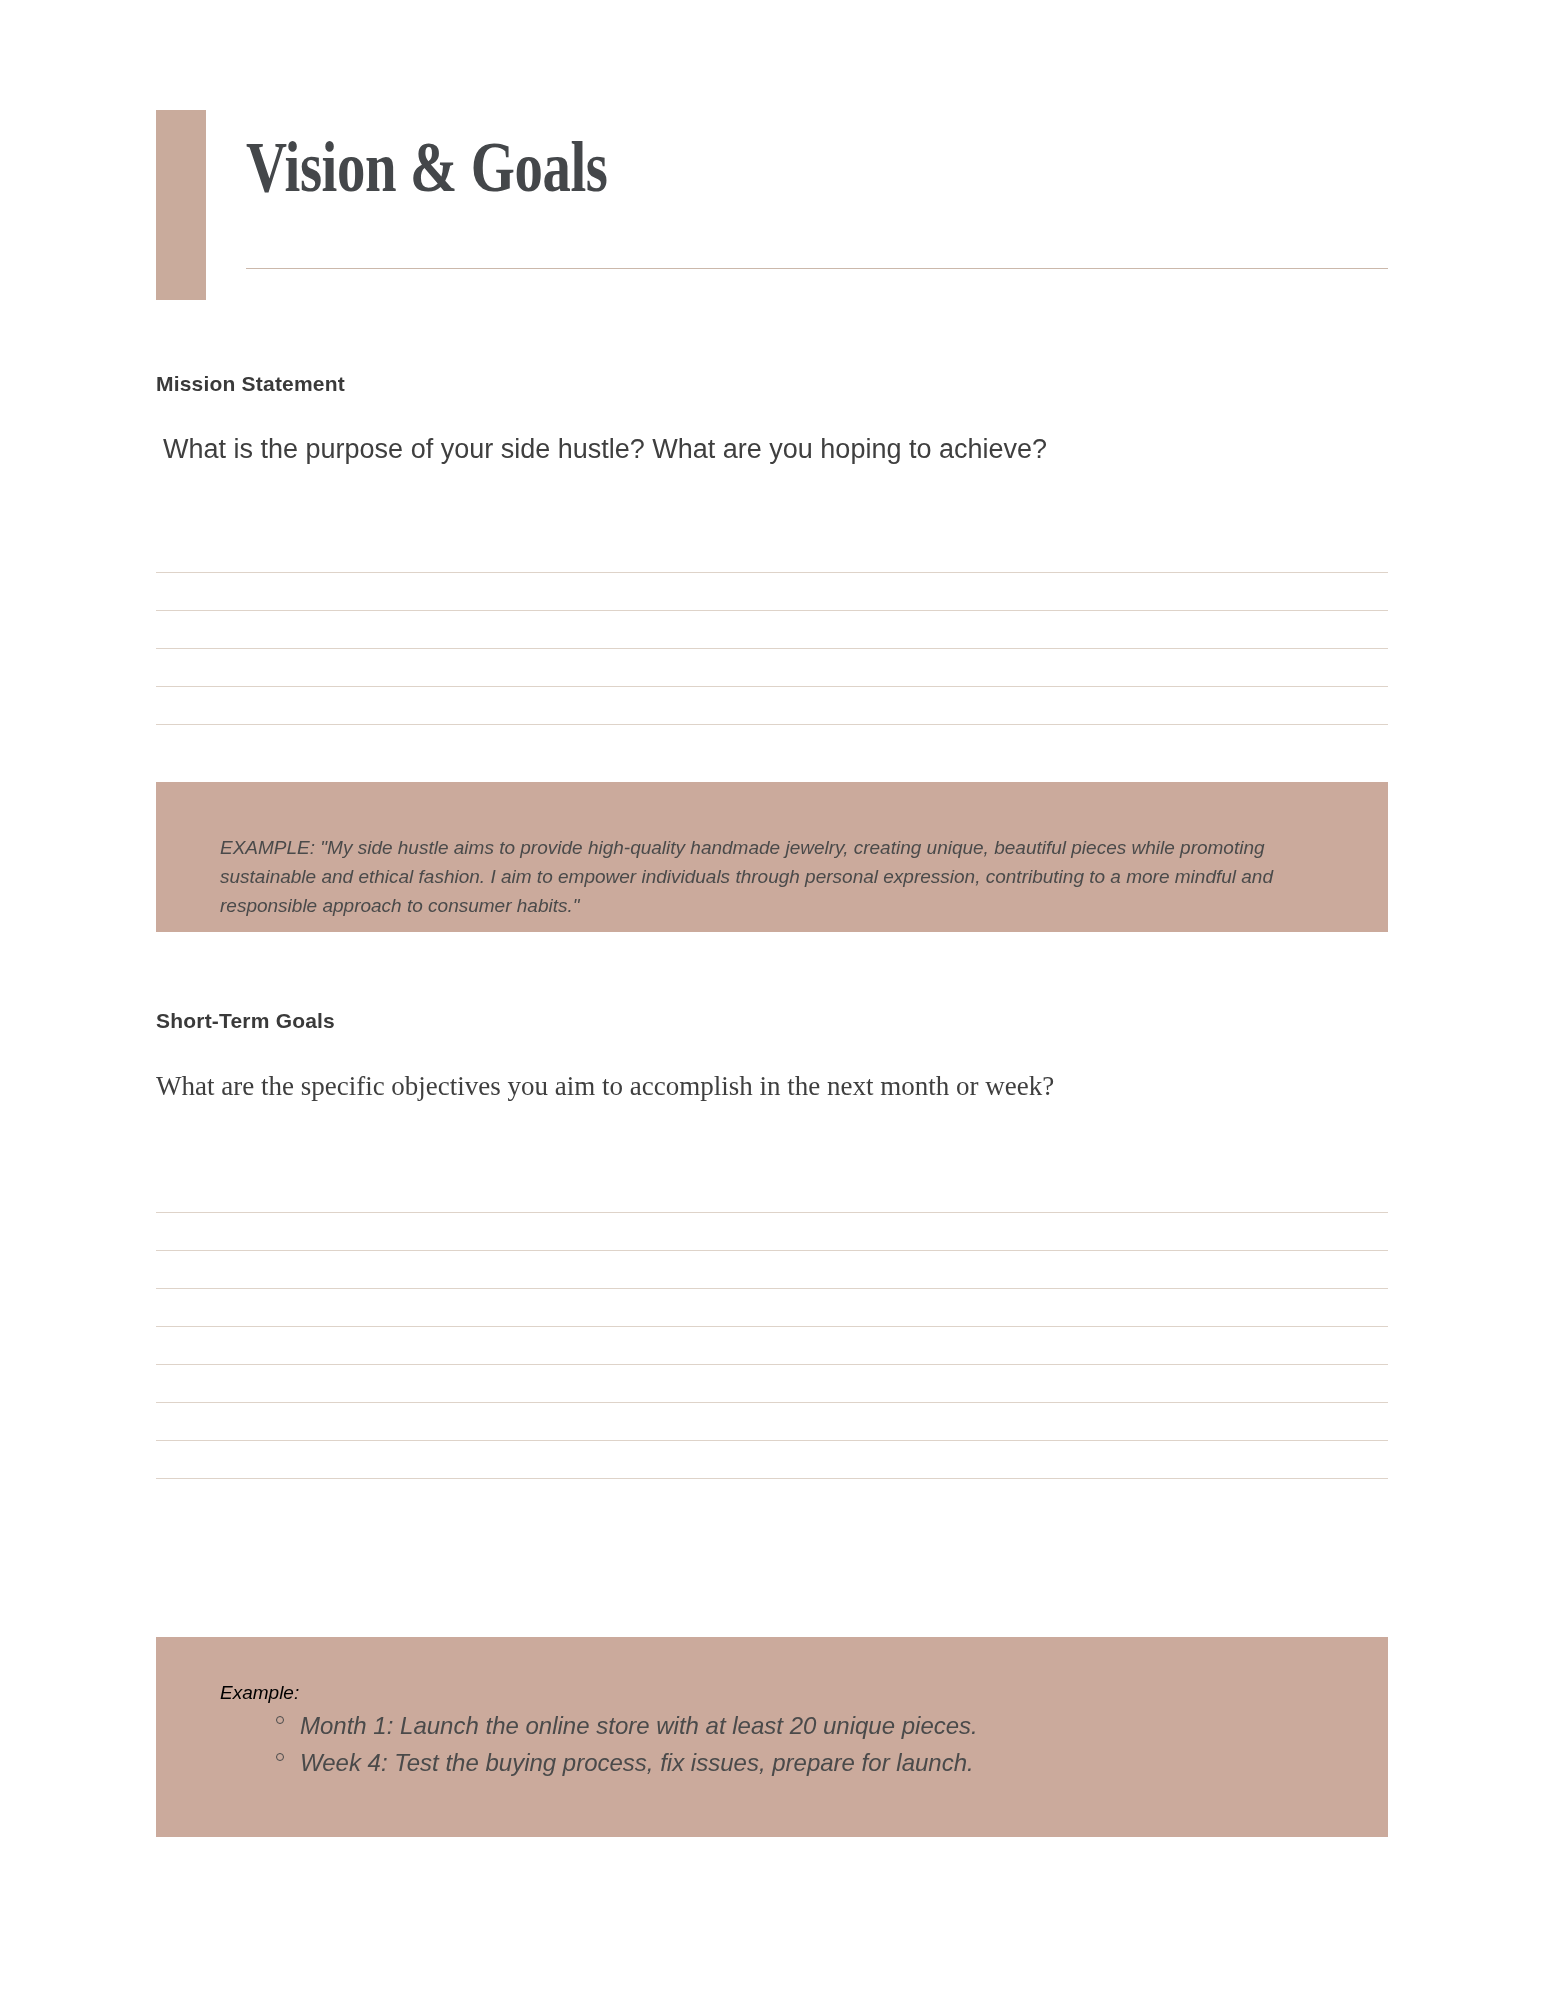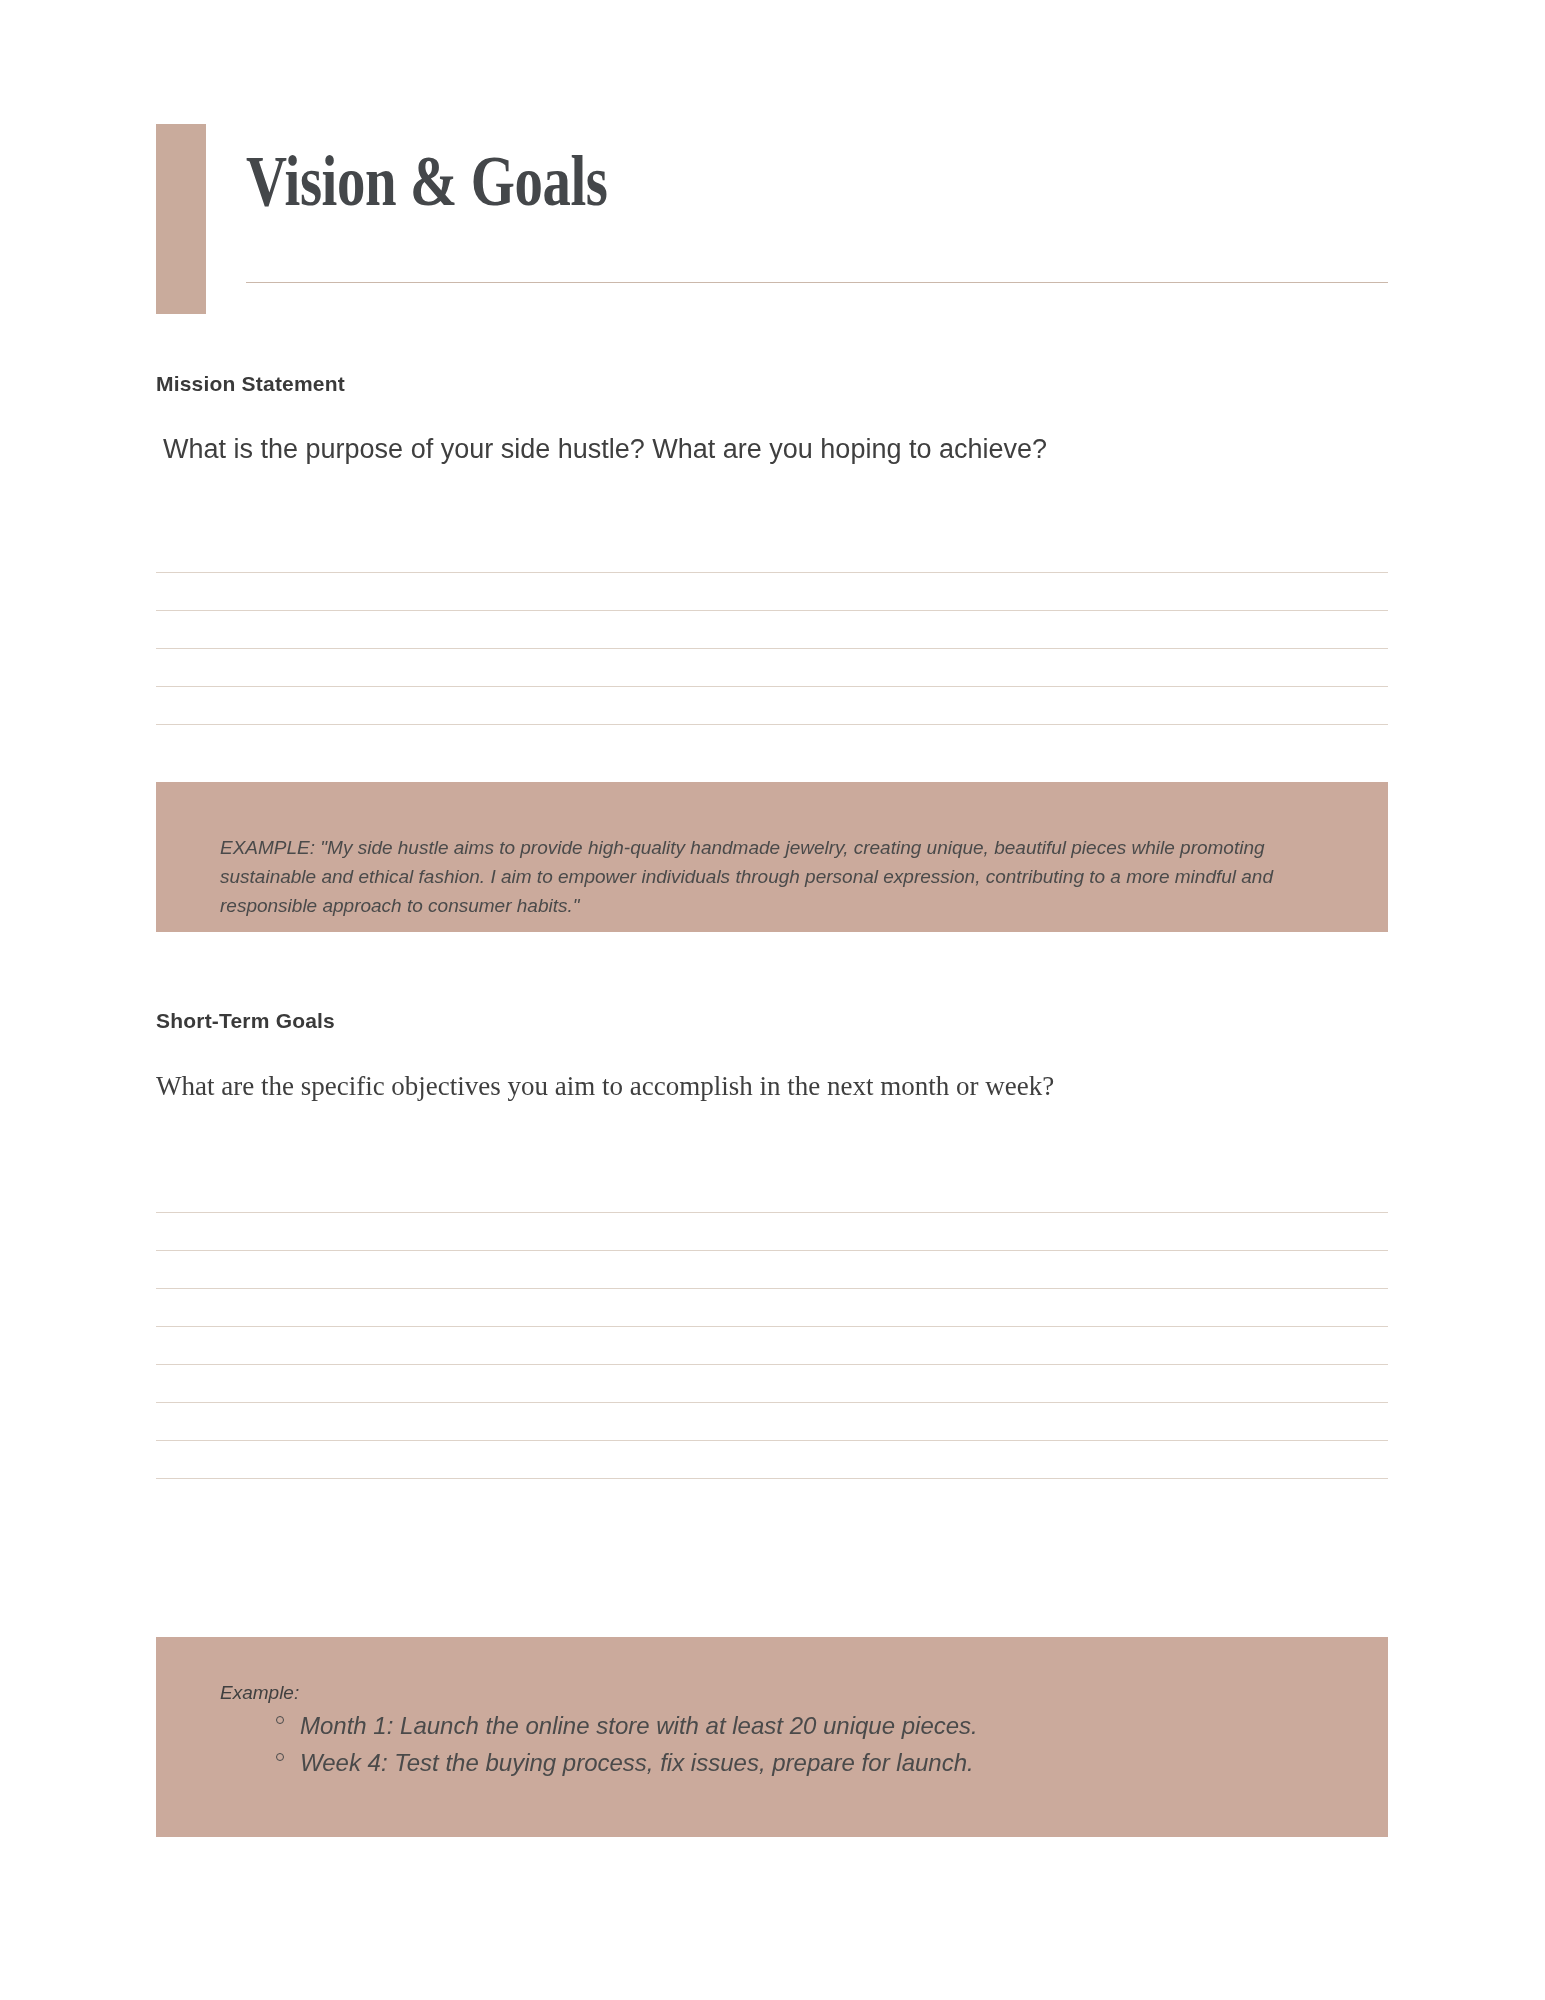--- a/index.html
+++ b/index.html
@@ -20,21 +20,21 @@
     width: 1545px;
     height: 2000px;
     background: #ffffff;
     box-sizing: border-box;
   }
 
   
   .header {
     position: absolute;
     left: 156px;
-    top: 124px;
+    top: 110px;
     width: 1232px;
     height: 190px;
   }
   .accent-bar {
     position: absolute;
     left: 0;
     top: 0;
     width: 50px;
     height: 190px;
     background: #c9ab9c;
@@ -117,21 +117,21 @@
     font-style: italic;
     font-size: 19px;
     line-height: 1.52;
     color: #4a4a4a;
     margin: 0;
   }
   .example-label {
     font-style: italic;
     font-size: 19px;
     line-height: 1.5;
-    color: #404040;
+    color: #000000;
     margin: 0 0 4px 0;
   }
   ul.example-list {
     list-style: none;
     margin: 0;
     padding: 0 0 0 56px;
   }
   ul.example-list li {
     position: relative;
     font-style: italic;

